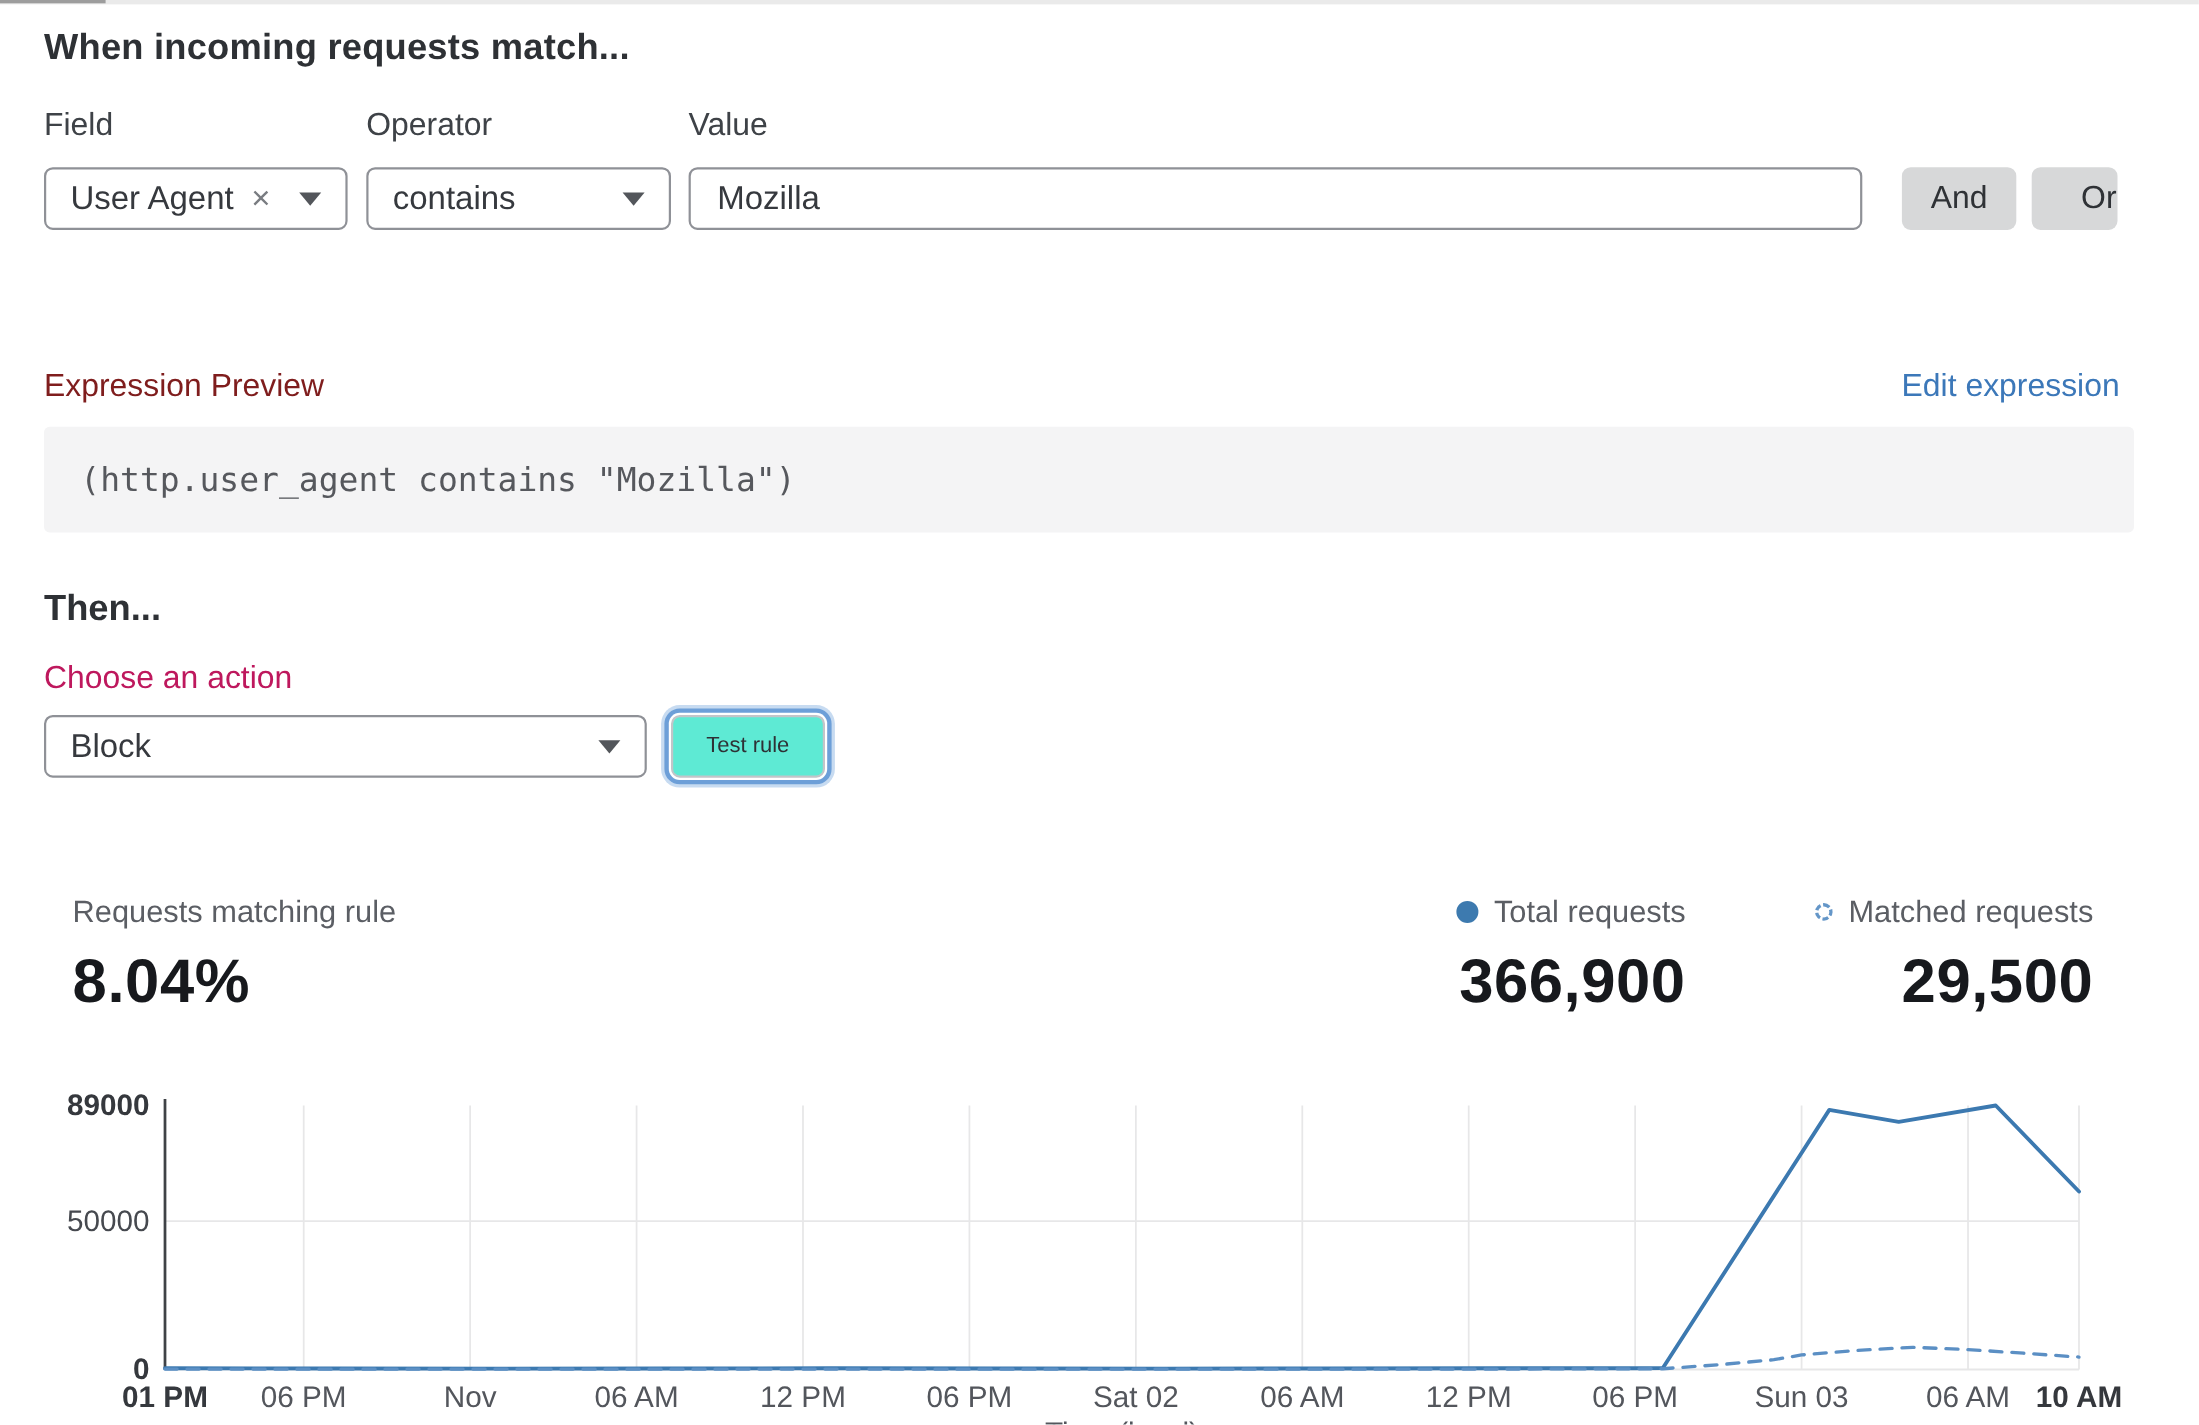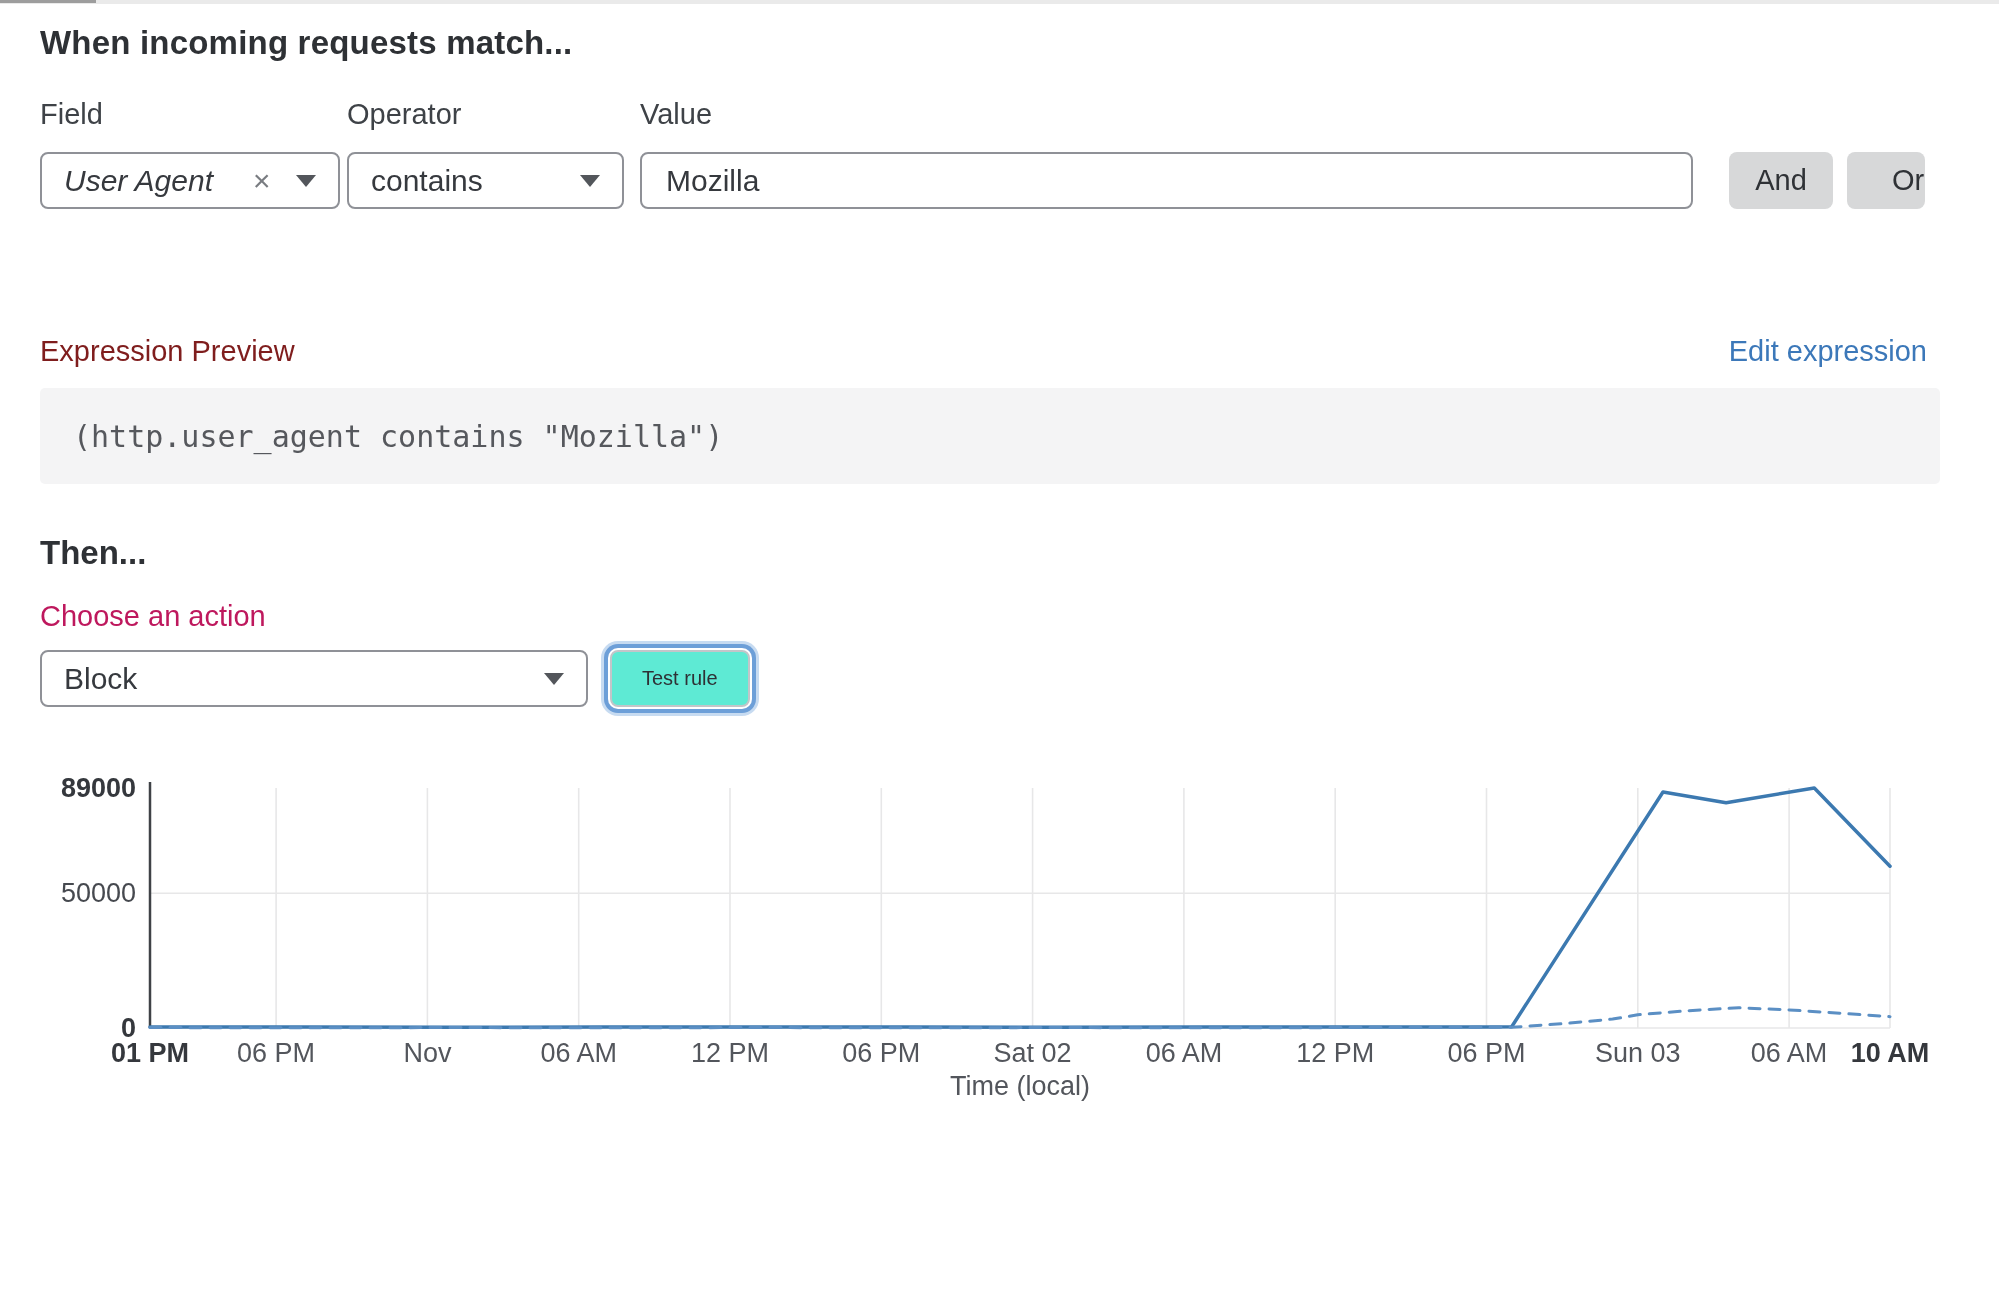--- a/index.html
+++ b/index.html
@@ -9,21 +9,21 @@
   .top-strip .dark-seg { position:absolute; left:0; top:0; width:96px; height:3px; background:#9d9d9d; }
   .content { padding:0 40px; }
 
   h1.section-title { margin-top:20px; font-size:33px; font-weight:700; color:#2e3135; letter-spacing:.2px; }
 
   .form-row { display:flex; align-items:flex-end; margin-top:36px; padding-right:34px; }
   .field-group { display:flex; flex-direction:column; }
   .field-group .field-label { font-size:29px; color:#3e4247; margin-bottom:21px; }
   .control { height:57px; border:2px solid #8f9197; border-radius:8px; background:#fff;
     display:flex; align-items:center; padding:0 22px; font-size:30px; color:#36393e; }
-  .w-field { width:300px; margin-right:7px;font-style:italic; }
+  .w-field { width:276px; margin-right:17px; }
   .w-operator { width:277px; margin-right:16px; }
   .w-value { flex:1; }
   .value-input { width:100%; height:57px; border:2px solid #8f9197; border-radius:8px;
     font-size:30px; color:#36393e; padding:0 24px; outline:none;
     font-family:"Liberation Sans","DejaVu Sans",sans-serif; }
   .clear-x { margin-left:auto; font-size:30px; color:#797c81; line-height:1; }
   .caret { width:0; height:0; border-left:10px solid transparent; border-right:10px solid transparent;
     border-top:12px solid #53565b; margin-left:26px; }
   .caret.right { margin-left:auto; }
   .logic-btn { height:57px; border:none; border-radius:8px; background:#d7d8d9; color:#2f3236;
@@ -105,20 +105,40 @@
   <h2 class="then-title">Then...</h2>
   <div class="choose-label">Choose an action</div>
   <div class="action-row">
     <div class="control w-action">
       <span>Block</span>
       <span class="caret right"></span>
     </div>
     <button class="test-btn">Test rule</button>
   </div>
 
+  <div class="stats-row">
+    <div class="stat-left">
+      <div class="stat-label">Requests matching rule</div>
+      <div class="stat-value">8.04%</div>
+    </div>
+    <div class="legend-block legend-1">
+      <div class="legend-label-row">
+        <span class="legend-dot"></span>
+        <span class="stat-label">Total requests</span>
+      </div>
+      <div class="stat-value">366,900</div>
+    </div>
+    <div class="legend-block legend-2">
+      <div class="legend-label-row">
+        <span class="legend-dashed-circle"></span>
+        <span class="stat-label">Matched requests</span>
+      </div>
+      <div class="stat-value">29,500</div>
+    </div>
+  </div>
 
   <div class="chart-wrap">
     <svg width="1919" height="332" viewBox="0 0 1919 332">
         <line x1="110.0" y1="15" x2="110.0" y2="255" stroke="#e7e7e8" stroke-width="1.6"></line>
         <line x1="236.1" y1="15" x2="236.1" y2="255" stroke="#e7e7e8" stroke-width="1.6"></line>
         <line x1="387.4" y1="15" x2="387.4" y2="255" stroke="#e7e7e8" stroke-width="1.6"></line>
         <line x1="538.7" y1="15" x2="538.7" y2="255" stroke="#e7e7e8" stroke-width="1.6"></line>
         <line x1="690.0" y1="15" x2="690.0" y2="255" stroke="#e7e7e8" stroke-width="1.6"></line>
         <line x1="841.3" y1="15" x2="841.3" y2="255" stroke="#e7e7e8" stroke-width="1.6"></line>
         <line x1="992.6" y1="15" x2="992.6" y2="255" stroke="#e7e7e8" stroke-width="1.6"></line>

